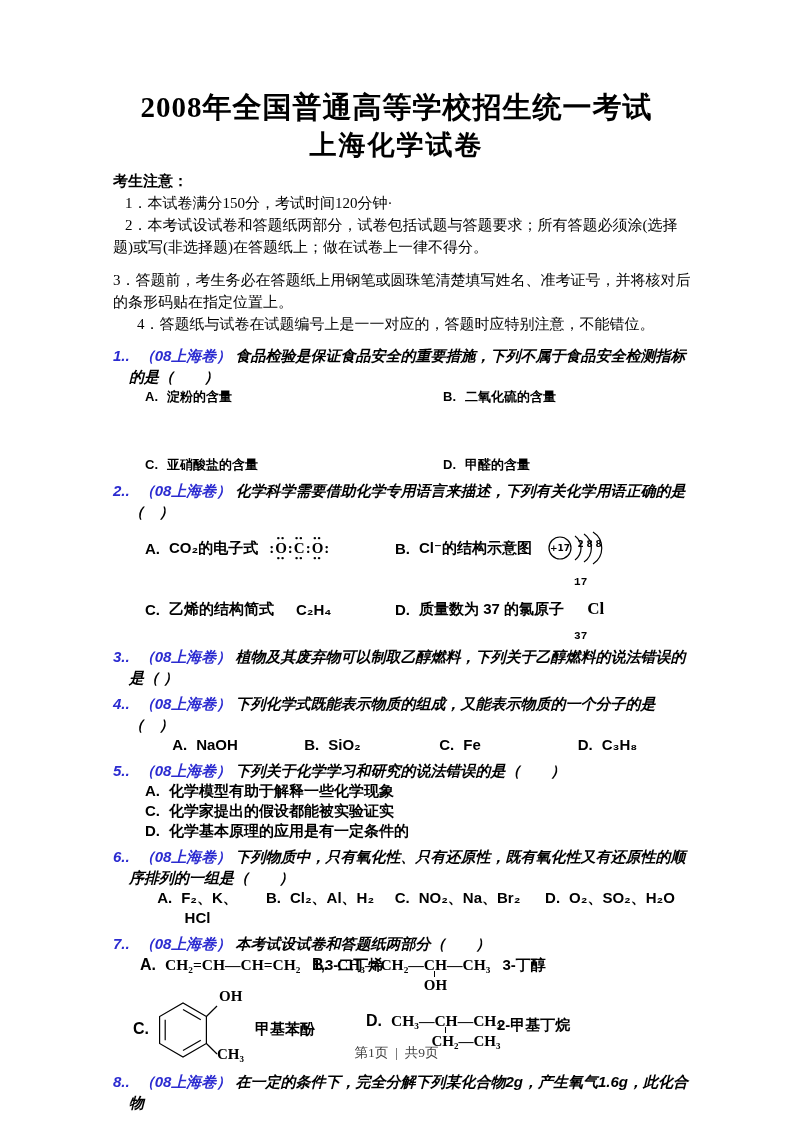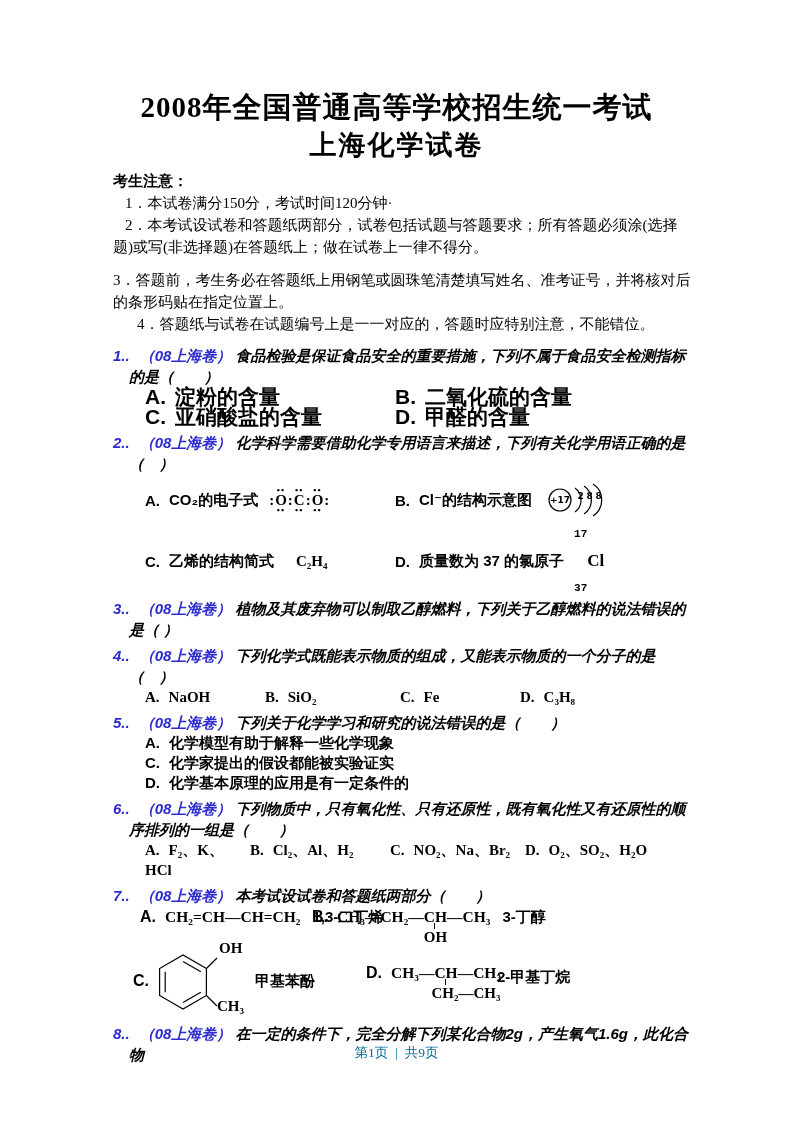--- a/index.html
+++ b/index.html
@@ -15,28 +15,28 @@
   .n3{text-indent:0;margin-top:11px !important;}
   .n4{text-indent:1.6em;}
   .questions{margin:10px 0 0 113px;width:582px;}
   .q{margin-top:5px;}
   .qhead{font-family:"Liberation Sans","DejaVu Sans",sans-serif;font-size:15px;line-height:21px;
          font-weight:700;padding-left:16px;text-indent:-16px;font-style:italic;}
   .qnum{color:#2b2bd0;margin-right:10px;}
   .qsrc{color:#2b2bd0;margin-right:4px;}
   .qstem{color:#000;}
   .opts2{display:grid;grid-template-columns:250px 1fr;padding-left:32px;
-         font-family:"Liberation Sans","DejaVu Sans",sans-serif;font-size:21px;line-height:20px;font-weight:600;}
+         font-family:"Liberation Sans","DejaVu Sans",sans-serif;font-size:13px;line-height:20px;font-weight:600;gap:48px;}
   .optlist{padding-left:32px;font-family:"Liberation Sans","DejaVu Sans",sans-serif;
            font-size:15px;line-height:20px;font-weight:600;}
   .opts4{display:grid;padding-left:32px;font-size:15px;line-height:20px;}
   .q4cols{grid-template-columns:120px 135px 120px auto;}
   .q6cols{grid-template-columns:105px 140px 135px auto;}
   .letter{font-family:"Liberation Sans","DejaVu Sans",sans-serif;font-weight:600;margin-right:9px;}
-  .mono{font-family:Liberation Serif, serif;font-weight:600;}
+  .mono{font-family:Liberation Sans, sans-serif;font-weight:600;text-align:center;}
   .optsQ2{display:grid;grid-template-columns:250px 1fr;row-gap:6px;padding-left:32px;
           font-family:"Liberation Sans","DejaVu Sans",sans-serif;font-size:15px;font-weight:600;align-items:center;margin-top:3px;}
   .q2row{display:flex;align-items:center;min-height:36px;}
   .edot{display:inline-flex;align-items:center;margin-left:10px;font-family:"Liberation Serif",serif;font-weight:700;}
   .eatom{display:inline-flex;flex-direction:column;align-items:center;line-height:7px;}
   .edots{font-size:9px;letter-spacing:1px;line-height:6px;}
   .eletter{font-size:15px;line-height:14px;}
   .ecolon{font-size:15px;margin:0 1px;}
   .ln{fill:none;stroke:#000;stroke-width:1.2;}
   .stx{font-family:"DejaVu Sans","Liberation Sans",sans-serif;font-size:9px;fill:#000;}
@@ -54,21 +54,21 @@
   .cname{font-family:"Liberation Sans","DejaVu Sans",sans-serif;font-size:15px;font-weight:600;margin-left:12px;}
   .q7cd{position:relative;height:72px;margin-top:8px;}
   .posC{position:absolute;left:20px;top:26px;}
   .ringwrap{position:absolute;left:36px;top:-6px;width:120px;height:84px;}
   .ringsvg{position:absolute;left:0;top:2px;}
   .ringOH{position:absolute;left:70px;top:0;font-family:"Liberation Serif",serif;font-size:15px;font-weight:600;}
   .ringCH3{position:absolute;left:68px;top:58px;font-family:"Liberation Serif",serif;font-size:15px;font-weight:600;}
   .posCn{position:absolute;left:142px;top:26px;margin-left:0;}
   .q7d{position:absolute;left:253px;top:18px;white-space:nowrap;}
   .posDn{position:absolute;left:384px;top:22px;margin-left:0;}
-  .footer{position:absolute;left:0;right:0;bottom:60px;text-align:center;color:#0369a1;font-size:13.5px;
+  .footer{position:absolute;left:0;right:0;bottom:60px;text-align:center;color:#404040;font-size:13.5px;
           font-family:"Liberation Serif","DejaVu Serif",serif;}
   .fsep{margin:0 7px;}
 </style>
 </head>
 <body>
 
 <div class="page">
 
   <div class="title1">2008年全国普通高等学校招生统一考试</div>
   <div class="title2">上海化学试卷</div>

